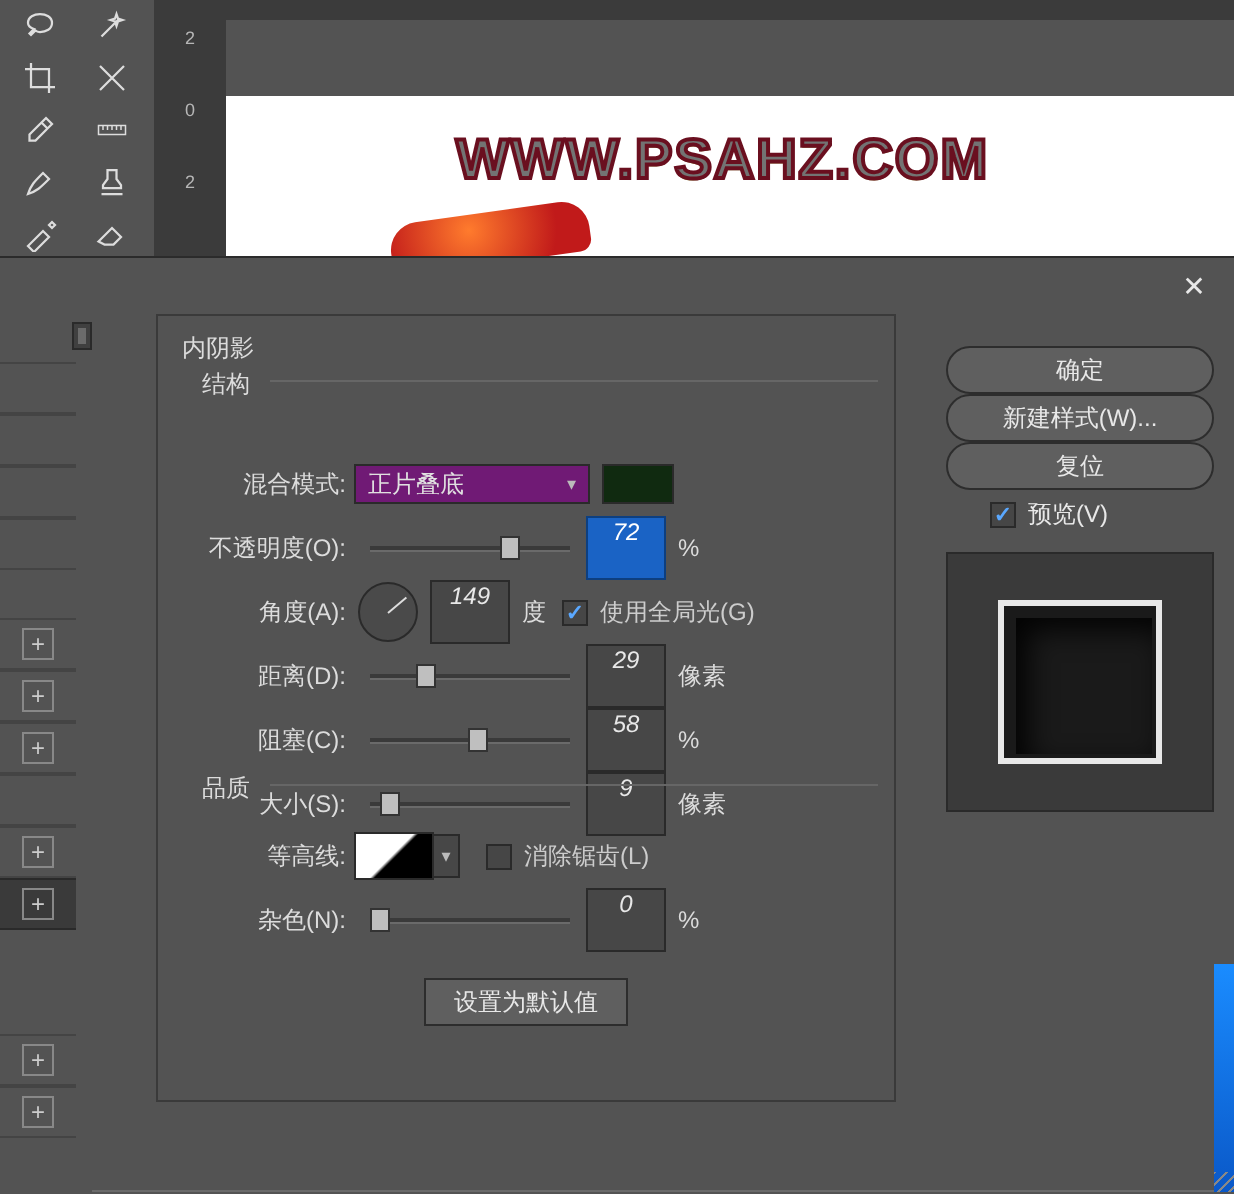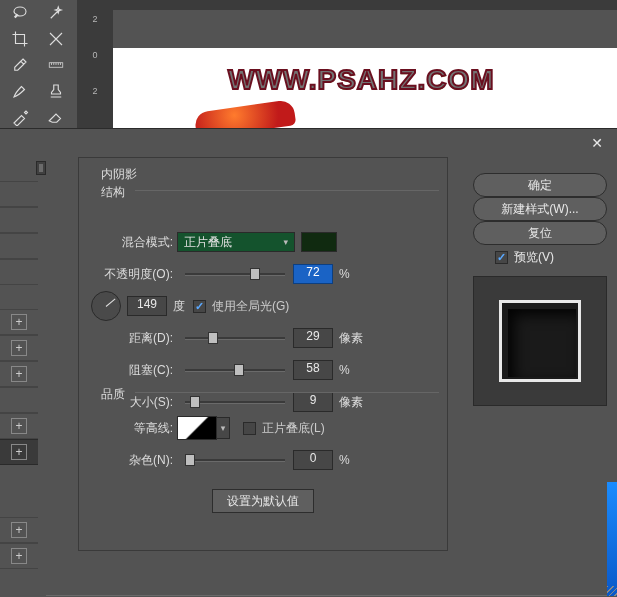--- a/index.html
+++ b/index.html
@@ -43,34 +43,34 @@
   .ps-btn { display: block; width: 100%; height: 24px; background: #5f5f5f; border: 1px solid #2d2d2d; border-radius: 12px; color: #e8e8e8; text-align: center; line-height: 22px; cursor: pointer; }
   .preview-row { display: flex; align-items: center; gap: 6px; margin: 4px 0 10px 22px; color: #e8e8e8; }
   .checkbox { width: 13px; height: 13px; border: 1px solid #2a2a2a; background: #464646; display: inline-flex; align-items: center; justify-content: center; }
   .checkbox.checked::after { content: "✓"; color: #5aa8ff; font-size: 11px; font-weight: bold; }
   .preview-thumb { width: 134px; height: 130px; background: #3a3a3a; border: 1px solid #2a2a2a; display:flex; align-items:center; justify-content:center; }
   .preview-thumb .outer { width: 82px; height: 82px; border: 3px solid #e8e8e8; background: #1a1a1a; position: relative; }
   .preview-thumb .outer::after { content:""; position:absolute; left:6px; top:6px; right:2px; bottom:2px; box-shadow: inset 6px 6px 14px rgba(0,0,0,0.9); }
 
   
   .panel { position: absolute; left: 78px; top: 28px; width: 370px; height: 394px; border: 1px solid #3a3a3a; background: #535353; }
-  .panel .section-title { position: absolute; left: 12px; top: 8px; color: #dcdcdc; margin-left: 10px; }
+  .panel .section-title { position: absolute; left: 12px; top: 8px; color: #dcdcdc; }
   .panel .sub-title { position: absolute; left: 22px; top: 26px; color: #dcdcdc; }
   .panel .divider { position: absolute; left: 56px; right: 8px; top: 32px; height: 1px; background: #666; }
 
   .form { position: absolute; left: 10px; right: 10px; top: 50px; margin-top: 20px; }
   .form-row { display: flex; align-items: center; height: 28px; margin-bottom: 4px; }
   .label { width: 88px; text-align: right; color: #dcdcdc; padding-right: 4px; }
-  .select { width: 118px; height: 20px; background: #14532d; border: 1px solid #2a2a2a; display:flex; align-items:center; justify-content:space-between; padding: 0 6px; color:#e0e0e0; }
+  .select { width: 118px; height: 20px; background: #701a75; border: 1px solid #2a2a2a; display:flex; align-items:center; justify-content:space-between; padding: 0 6px; color:#e0e0e0; }
   .select .caret { font-size: 9px; color:#bbb; }
   .color-swatch { width: 36px; height: 20px; margin-left: 6px; border: 1px solid #2a2a2a; background: #102a10; }
   .slider { position: relative; width: 100px; height: 12px; margin: 0 8px; }
   .slider .track { position:absolute; left:0; right:0; top:5px; height:2px; background:#3a3a3a; box-shadow: 0 1px 0 #6a6a6a; }
   .slider .handle { position:absolute; top:0; width:10px; height:12px; background:#bfbfbf; border:1px solid #333; }
-  .num-input { width: 40px; height: 20px; background: #474747; border: 1px solid #2a2a2a; color:#e8e8e8; text-align:center; }
+  .num-input { width: 40px; height: 32px; background: #474747; border: 1px solid #2a2a2a; color:#e8e8e8; text-align:center;font-style:italic; }
   .num-input.sel { background:#1a63c5; color:#fff; border-color:#0d3f80; }
   .unit { margin-left: 6px; color:#dcdcdc; }
   .angle-dial { width: 30px; height: 30px; border: 1px solid #2a2a2a; border-radius: 50%; background:#4a4a4a; position:relative; margin: 0 6px 0 2px; }
   .angle-dial::after { content:""; position:absolute; left:50%; top:50%; width:12px; height:1px; background:#ddd; transform-origin:left center; transform: rotate(-40deg); }
   .inline-gap { width: 8px; }
 
   .quality-title { position: absolute; left: 22px; top: 228px; color:#dcdcdc; }
   .divider2 { position: absolute; left: 56px; right: 8px; top: 234px; height: 1px; background:#666; }
   .form2 { position: absolute; left: 10px; right: 10px; top: 256px; }
   .contour { width: 40px; height: 24px; border:1px solid #2a2a2a; background: linear-gradient(135deg, #fff 0 48%, #000 52% 100%); position:relative; margin-right:4px; }
@@ -231,20 +231,21 @@
           <span class="label">不透明度(O):</span>
           <div class="slider">
               <div class="track"></div>
               <div class="handle" id="h-op" style="left: 64.8px;"></div>
             </div>
           <div class="num-input sel">72</div>
           <span class="unit">%</span>
         </div>
 
         <div class="form-row">
+          <span class="label">角度(A):</span>
           <div class="angle-dial"></div>
           <div class="num-input" style="width:40px;">149</div>
           <span class="unit">度</span>
           <span class="inline-gap"></span>
           <span class="checkbox checked"></span>
           <span style="margin-left:6px;">使用全局光(G)</span>
         </div>
 
         <div class="form-row">
           <span class="label">距离(D):</span>
@@ -281,21 +282,21 @@
       <div class="divider2"></div>
 
       <div class="form2">
         <div class="form-row">
           <span class="label">等高线:</span>
           <div class="contour">
             <div class="caret-box">▾</div>
           </div>
           <span style="width:22px;"></span>
           <span class="checkbox"></span>
-          <span style="margin-left:6px;">正片叠底(L)</span>
+          <span style="margin-left:6px;">消除锯齿(L)</span>
         </div>
         <div class="form-row">
           <span class="label">杂色(N):</span>
           <div class="slider">
               <div class="track"></div>
               <div class="handle" id="h-no" style="left: 0px;"></div>
             </div>
           <div class="num-input">0</div>
           <span class="unit">%</span>
         </div>

